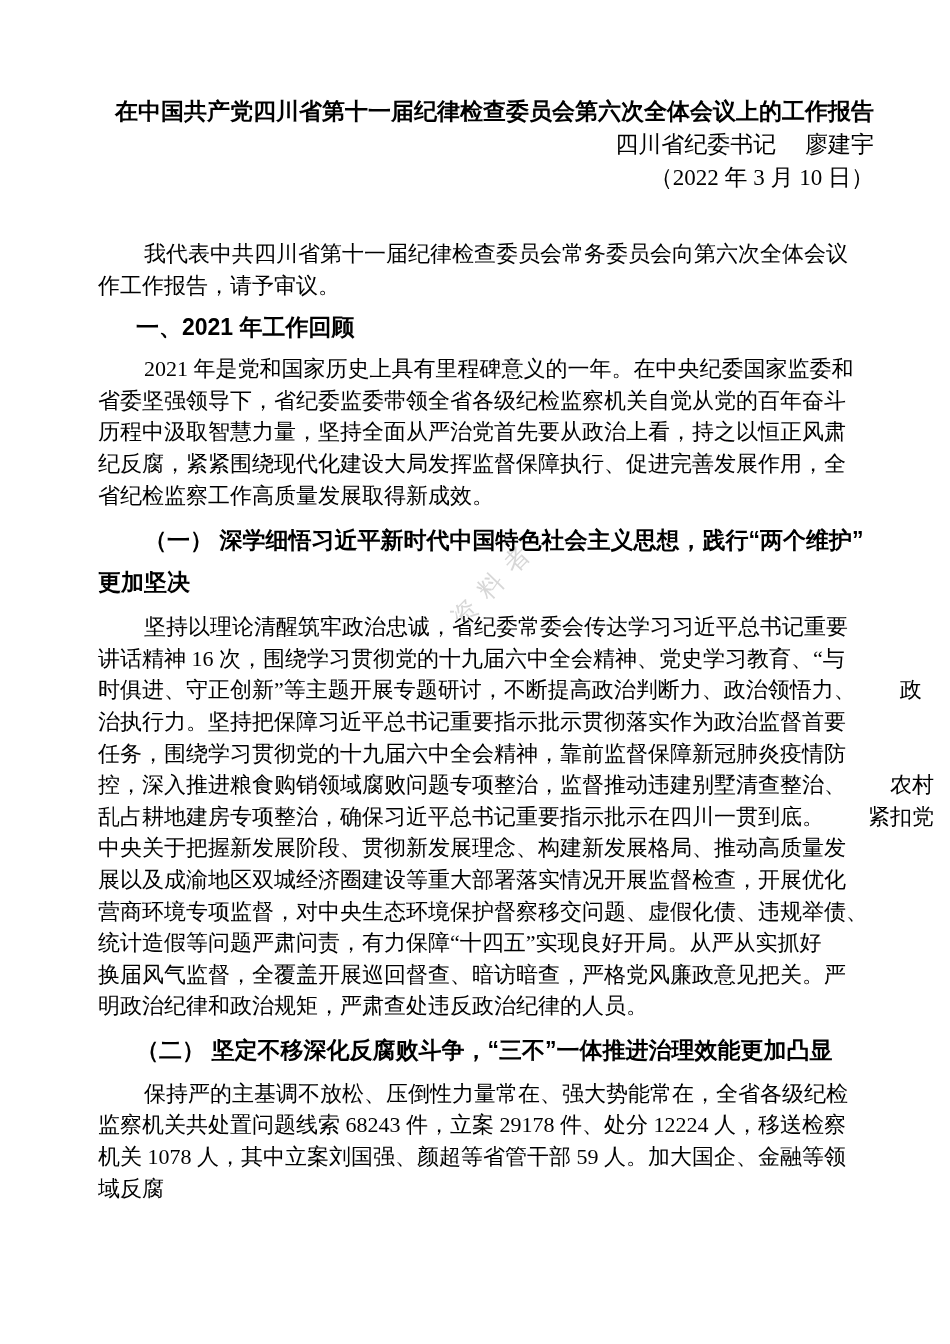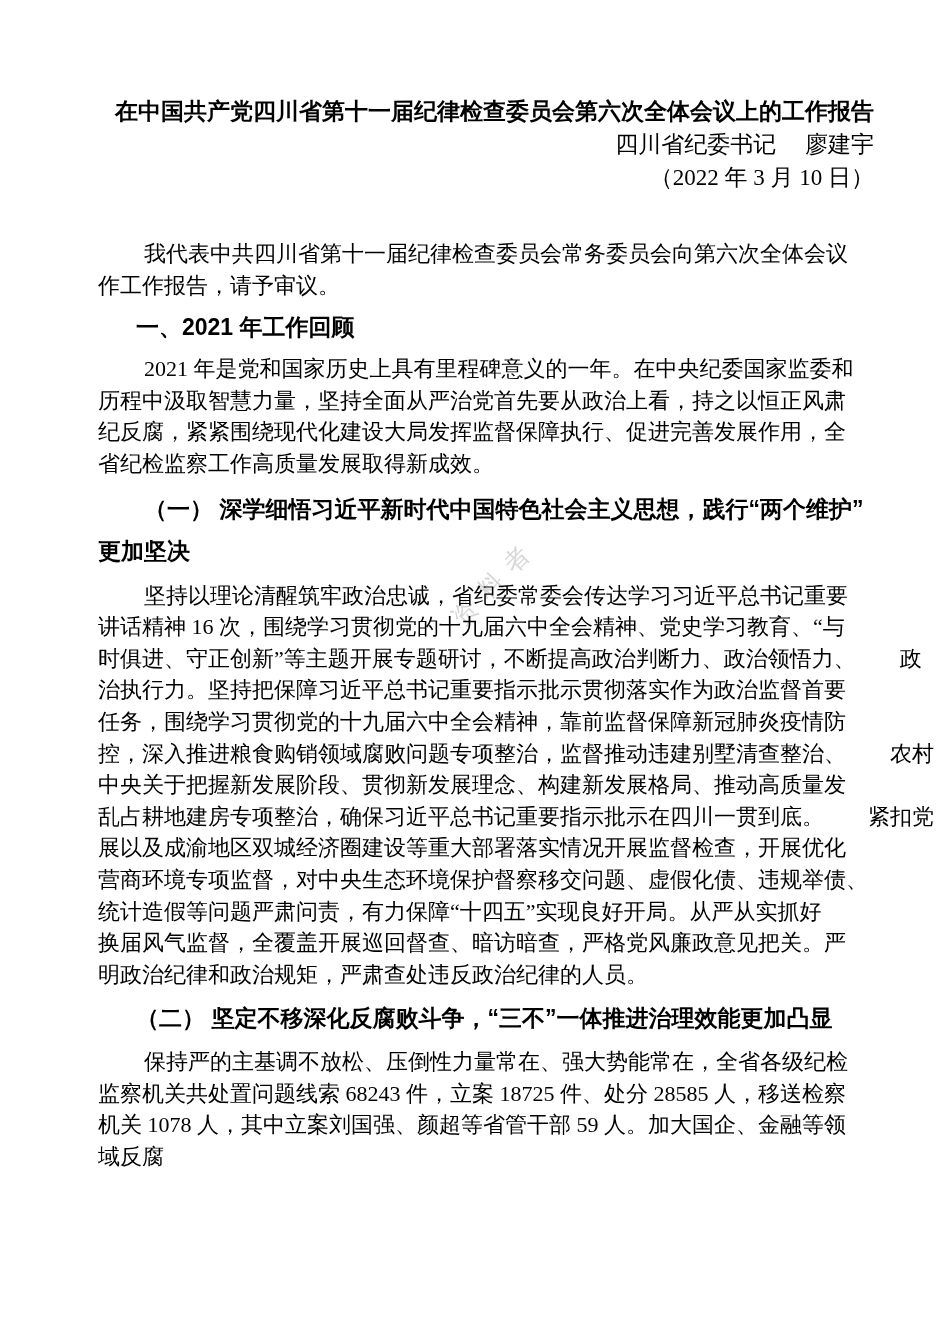--- a/index.html
+++ b/index.html
@@ -76,49 +76,50 @@
 
     <div class="para p-first">
       <div class="line ind">我代表中共四川省第十一届纪律检查委员会常务委员会向第六次全体会议</div>
       <div class="line">作工作报告，请予审议。</div>
     </div>
 
     <div class="line ind hd hd-single">一、2021 年工作回顾</div>
 
     <div class="para">
       <div class="line ind">2021 年是党和国家历史上具有里程碑意义的一年。在中央纪委国家监委和</div>
+      <div class="line">省委坚强领导下，省纪委监委带领全省各级纪检监察机关自觉从党的百年奋斗</div>
       <div class="line">历程中汲取智慧力量，坚持全面从严治党首先要从政治上看，持之以恒正风肃</div>
       <div class="line">纪反腐，紧紧围绕现代化建设大局发挥监督保障执行、促进完善发展作用，全</div>
       <div class="line">省纪检监察工作高质量发展取得新成效。</div>
     </div>
 
     <div class="para hd-major-block">
       <div class="line ind hd hd-major">（一） 深学细悟习近平新时代中国特色社会主义思想，践行“两个维护”</div>
       <div class="line hd hd-major">更加坚决</div>
     </div>
 
     <div class="para">
       <div class="line ind">坚持以理论清醒筑牢政治忠诚，省纪委常委会传达学习习近平总书记重要</div>
       <div class="line">讲话精神 16 次，围绕学习贯彻党的十九届六中全会精神、党史学习教育、“与</div>
       <div class="line">时俱进、守正创新”等主题开展专题研讨，不断提高政治判断力、政治领悟力、　　政</div>
       <div class="line">治执行力。坚持把保障习近平总书记重要指示批示贯彻落实作为政治监督首要</div>
       <div class="line">任务，围绕学习贯彻党的十九届六中全会精神，靠前监督保障新冠肺炎疫情防</div>
       <div class="line">控，深入推进粮食购销领域腐败问题专项整治，监督推动违建别墅清查整治、　　农村</div>
+      <div class="line">乱占耕地建房专项整治，确保习近平总书记重要指示批示在四川一贯到底。　　紧扣党</div>
       <div class="line">中央关于把握新发展阶段、贯彻新发展理念、构建新发展格局、推动高质量发</div>
-      <div class="line">乱占耕地建房专项整治，确保习近平总书记重要指示批示在四川一贯到底。　　紧扣党</div>
       <div class="line">展以及成渝地区双城经济圈建设等重大部署落实情况开展监督检查，开展优化</div>
       <div class="line">营商环境专项监督，对中央生态环境保护督察移交问题、虚假化债、违规举债、</div>
       <div class="line">统计造假等问题严肃问责，有力保障“十四五”实现良好开局。从严从实抓好</div>
       <div class="line">换届风气监督，全覆盖开展巡回督查、暗访暗查，严格党风廉政意见把关。严</div>
       <div class="line">明政治纪律和政治规矩，严肃查处违反政治纪律的人员。</div>
     </div>
 
     <div class="line ind hd hd-block2">（二） 坚定不移深化反腐败斗争，“三不”一体推进治理效能更加凸显</div>
 
     <div class="para">
       <div class="line ind">保持严的主基调不放松、压倒性力量常在、强大势能常在，全省各级纪检</div>
-      <div class="line">监察机关共处置问题线索 68243 件，立案 18725 件、处分 28585 人，移送检察</div>
+      <div class="line">监察机关共处置问题线索 68243 件，立案 29178 件、处分 12224 人，移送检察</div>
       <div class="line">机关 1078 人，其中立案刘国强、颜超等省管干部 59 人。加大国企、金融等领</div>
       <div class="line">域反腐</div>
     </div>
 
   </div>
 </div>
 
 </body></html>

